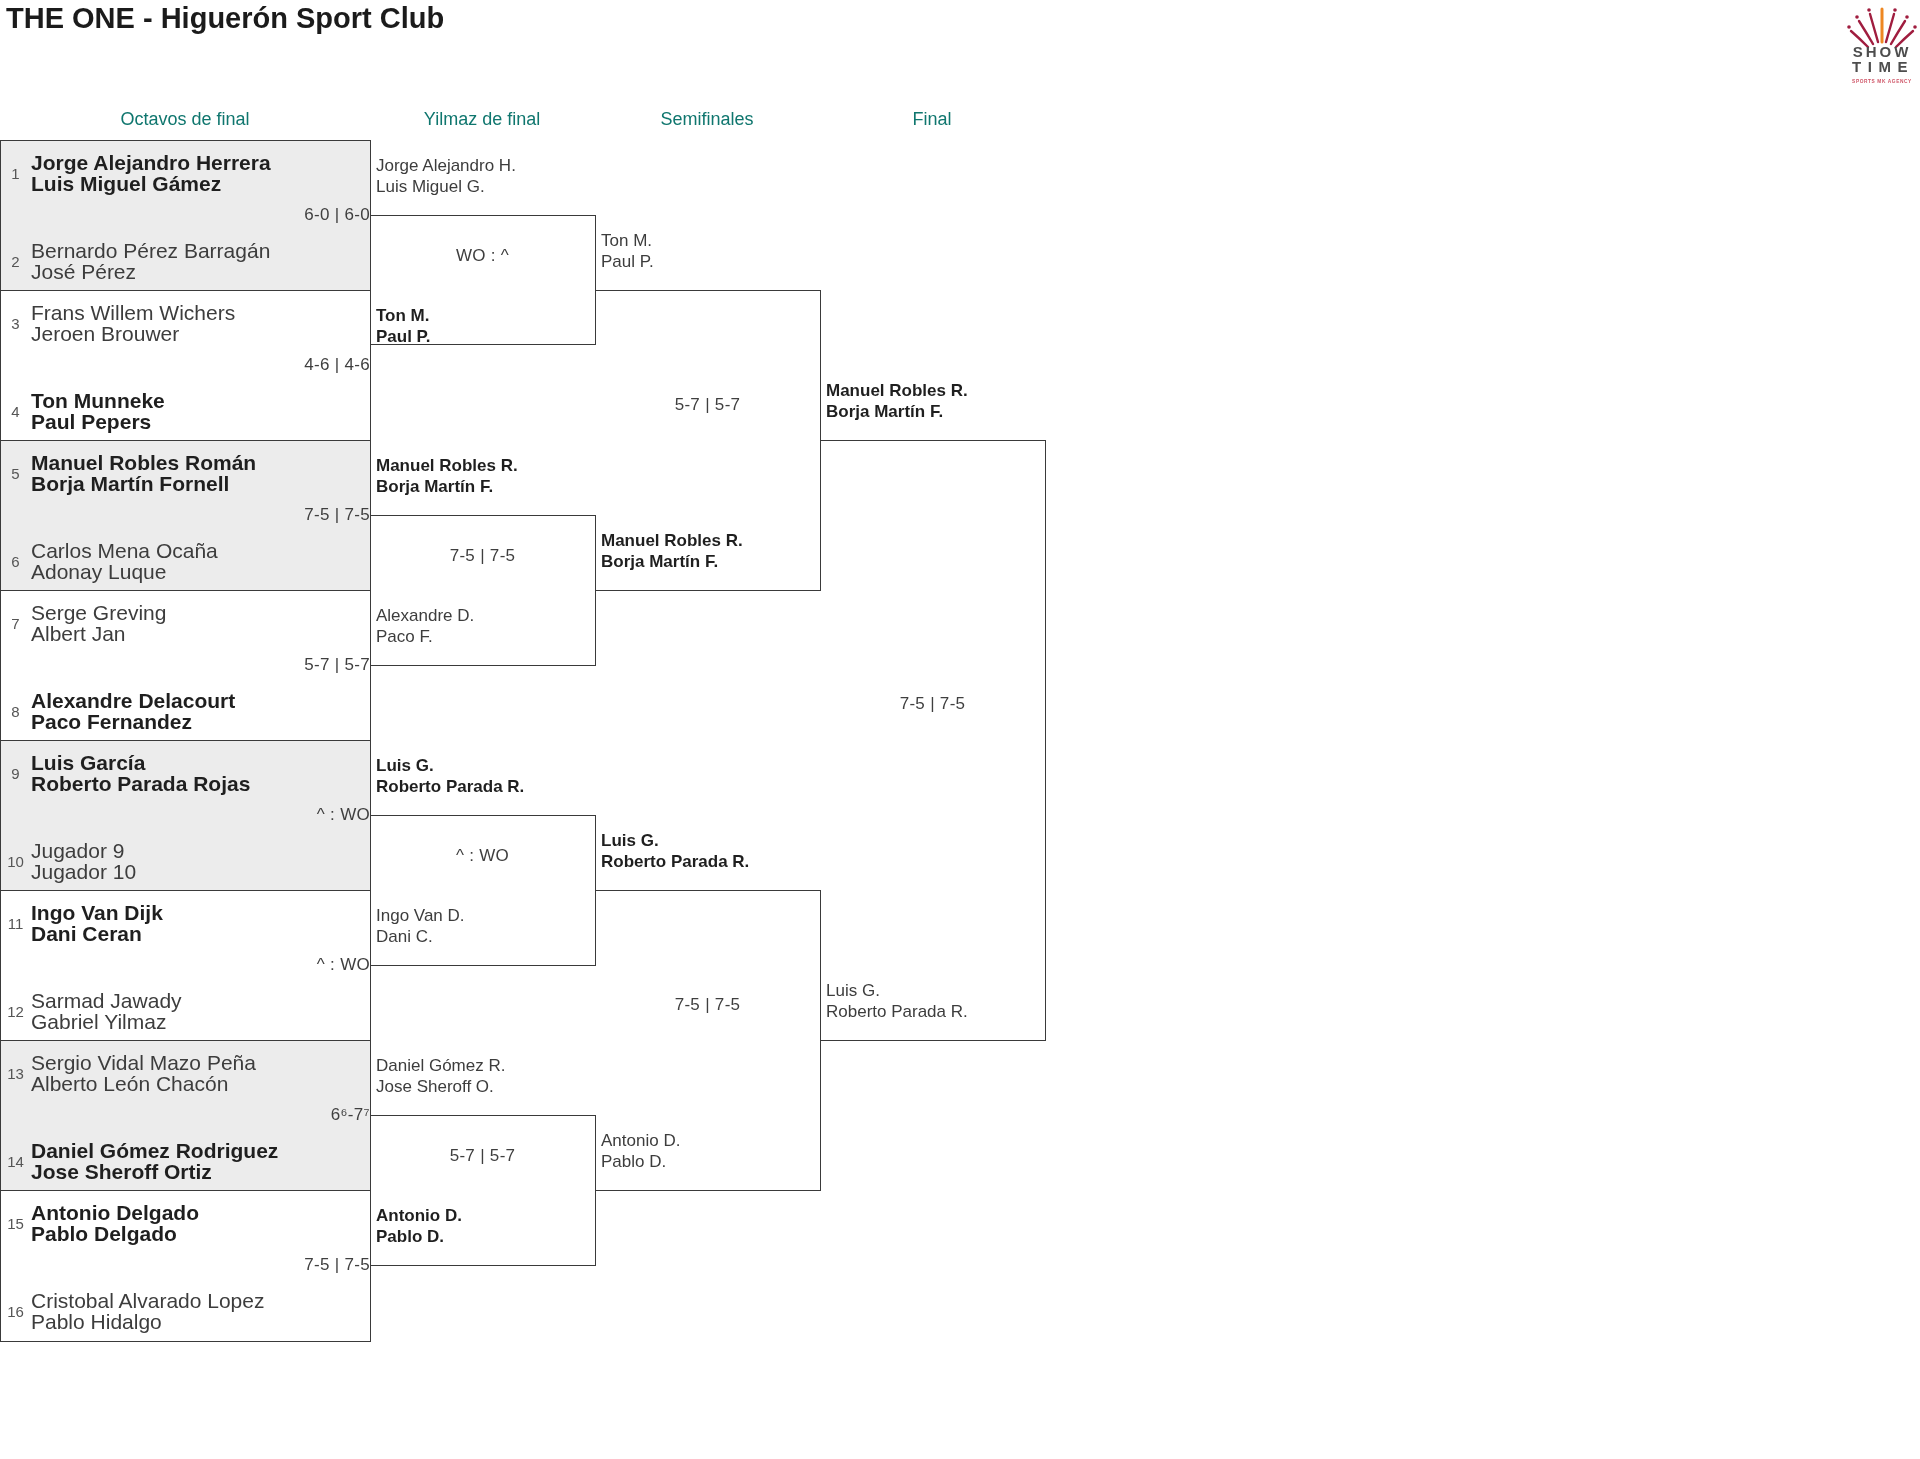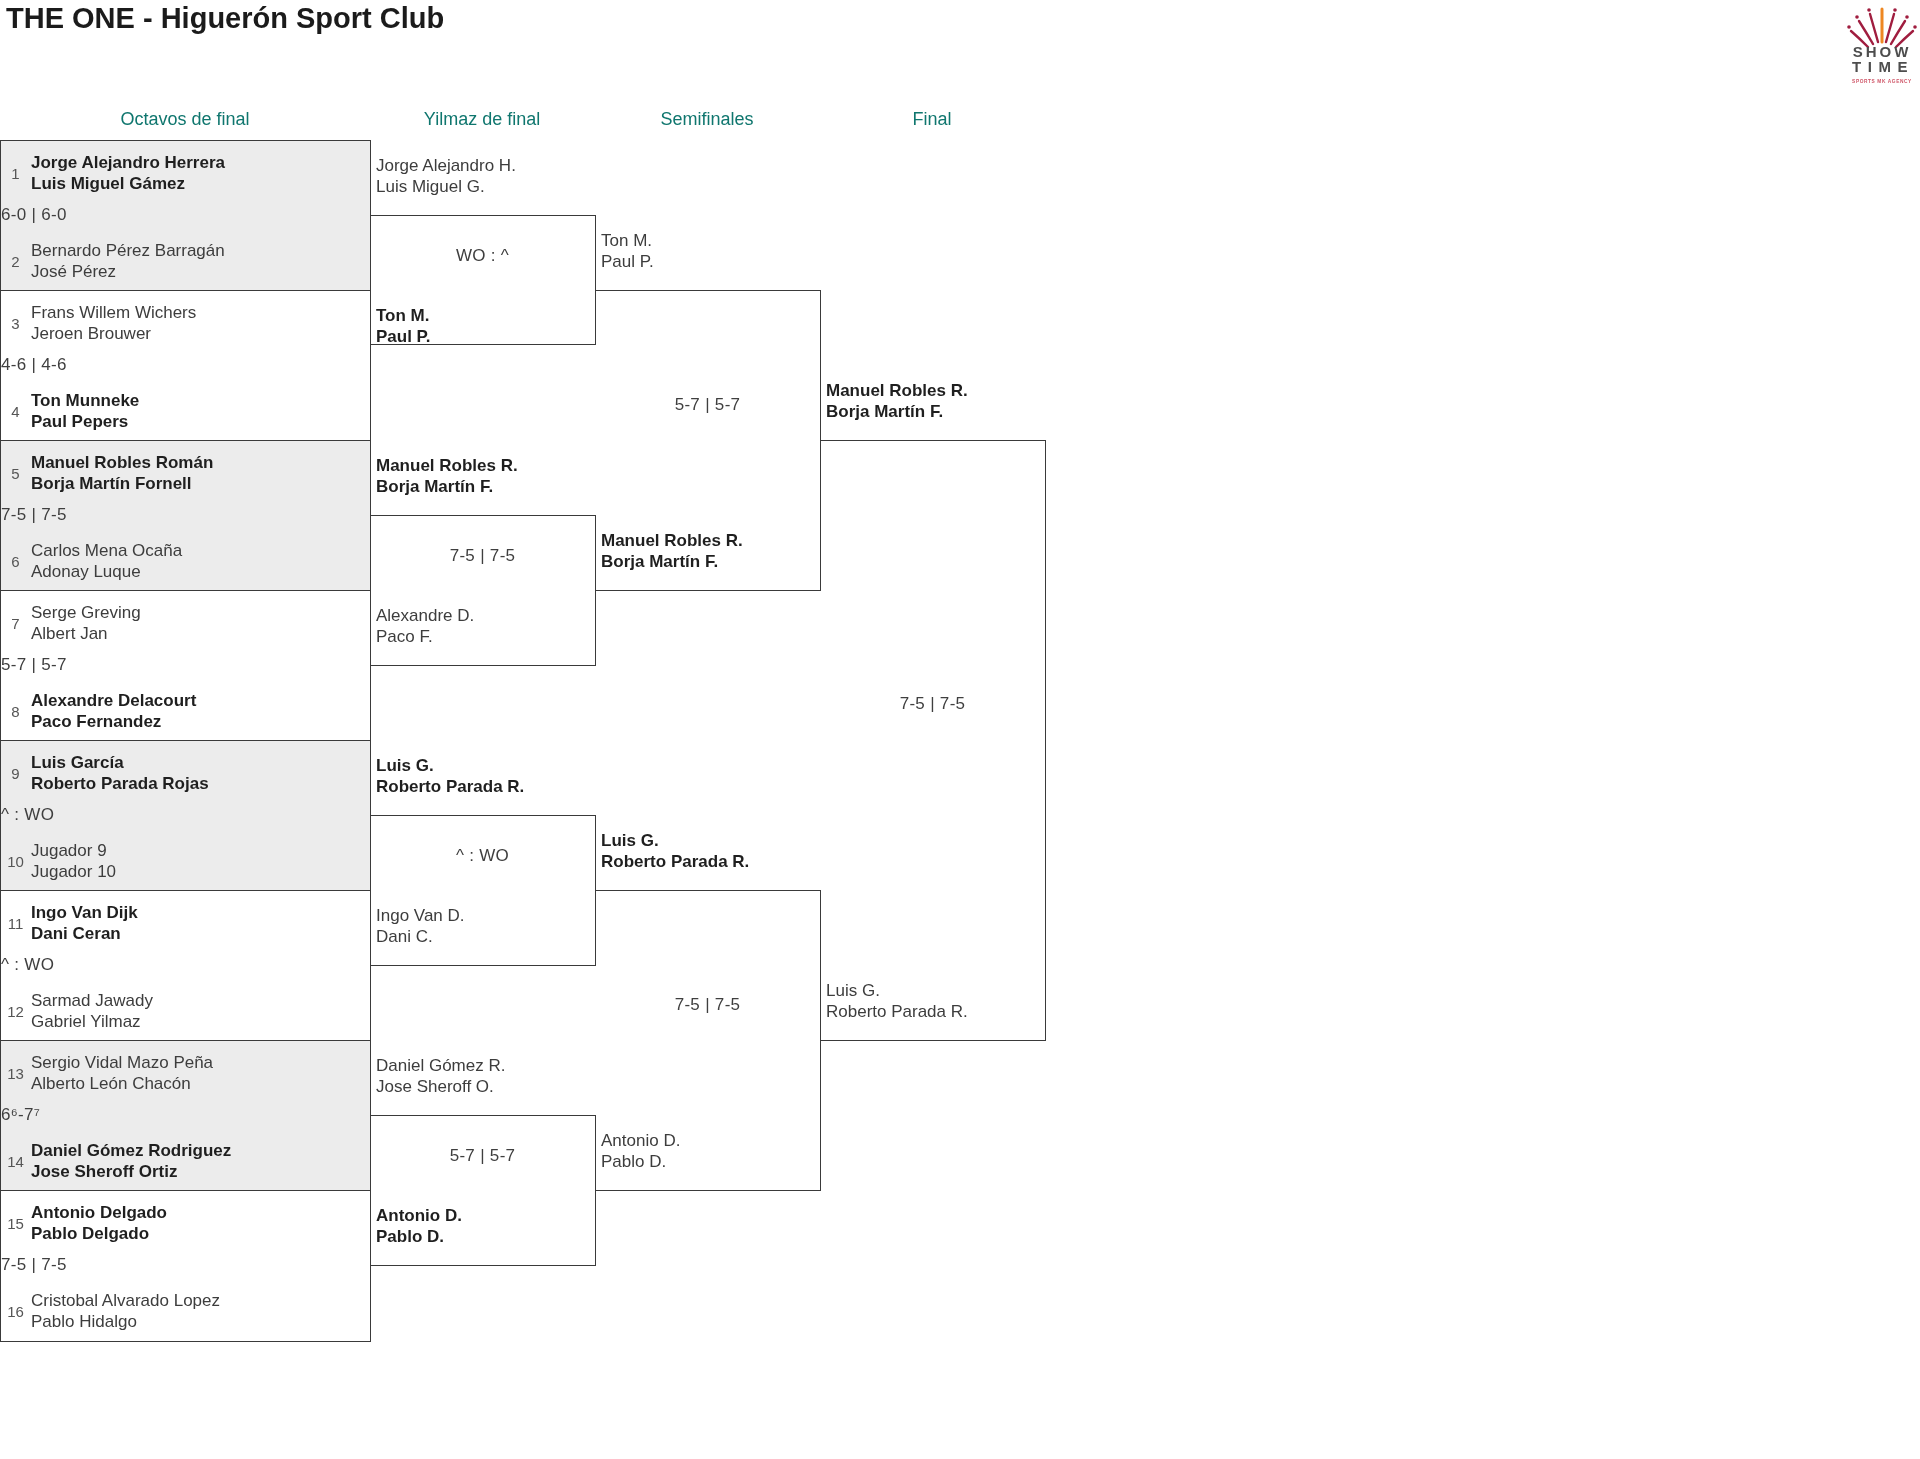--- a/index.html
+++ b/index.html
@@ -26,23 +26,23 @@
 
   
   .col1{position:absolute;left:0;top:140px;width:371px;height:1202px;border:1px solid var(--line);box-sizing:border-box}
   .r16{position:relative;height:150px;box-sizing:border-box;border-bottom:1px solid var(--line)}
   .r16:last-child{border-bottom:none}
   .r16.shaded{background:var(--shade)}
   .team{position:absolute;left:3px;display:flex;align-items:center;gap:4px}
   .team.t1{top:11px}
   .team.t2{top:99px}
   .seed{flex:0 0 auto;width:23px;text-align:center;font-size:15px;color:var(--seed)}
-  .names span{display:block;font-size:17px;line-height:21px;color:var(--txt);white-space:nowrap}
+  .names span{display:block;font-size:21px;line-height:21px;color:var(--txt);white-space:nowrap}
   .names.w span{font-weight:bold;color:var(--txt-bold)}
-  .score{position:absolute;top:64px;left:0;width:100%;text-align:left;font-size:17px;color:#3f3f3f;letter-spacing:.3px}
+  .score{position:absolute;top:64px;left:0;width:100%;text-align:right;font-size:17px;color:#3f3f3f;letter-spacing:.3px}
 
   
   .mbox{position:absolute;border:1px solid var(--line);border-left:none;box-sizing:border-box}
   .mscore{position:absolute;left:0;width:100%;text-align:center;font-size:17px;color:#3f3f3f;letter-spacing:.3px}
   .mbox.qf .mscore{top:30px}
   .mbox.sf .mscore{top:104px}
   .mbox.fin .mscore{top:253px}
 
   
   .adv{position:absolute;white-space:nowrap}

